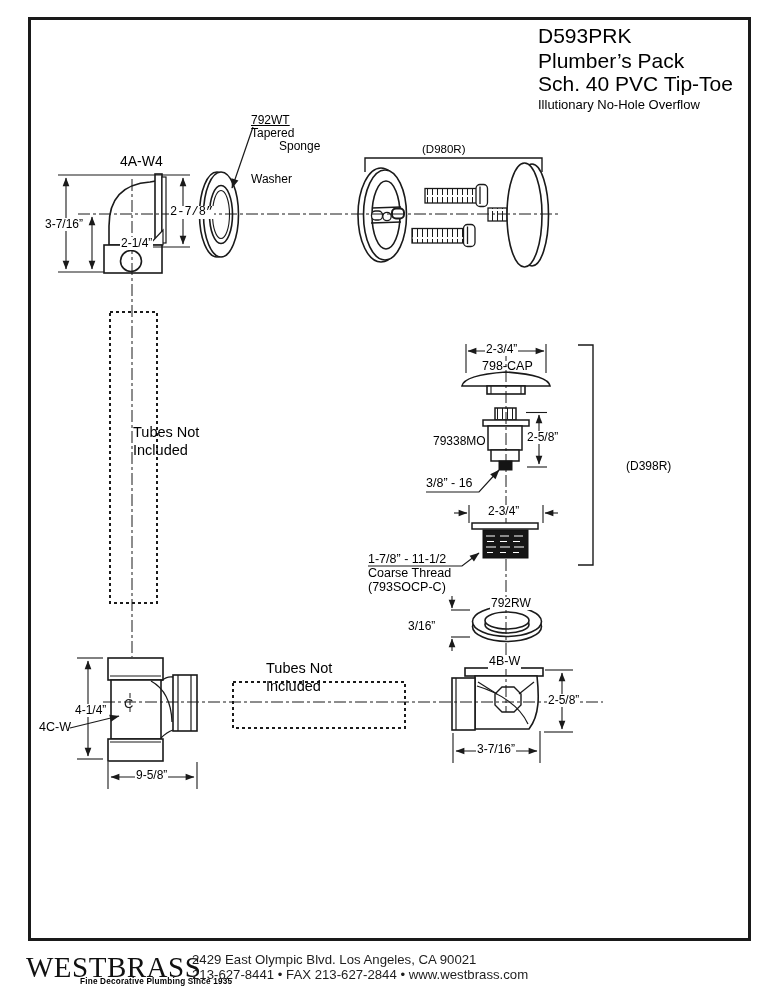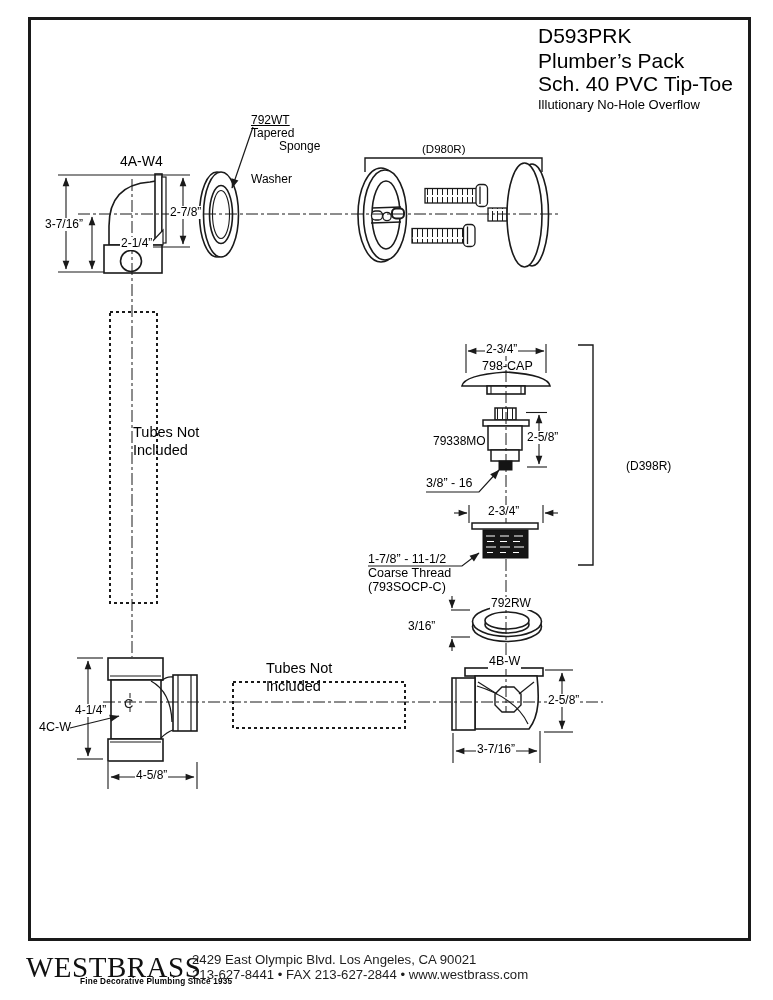--- a/index.html
+++ b/index.html
@@ -205,21 +205,21 @@
   </svg>
 
   <div class="lbl ttl" style="left:538px;top:25px;">D593PRK</div>
   <div class="lbl ttl" style="left:538px;top:50px;">Plumber’s Pack</div>
   <div class="lbl ttl" style="left:538px;top:73px;">Sch. 40 PVC Tip-Toe</div>
   <div class="lbl sub" style="left:538px;top:98px;">Illutionary No-Hole Overflow</div>
 
   <div class="lbl" style="left:120px;top:154px;font-size:14px;">4A-W4</div>
   <div class="lbl wbg" style="left:44px;top:218px;">3-7/16”</div>
   <div class="lbl wbg" style="left:76px;top:237px;margin-left:44px;">2-1/4”</div>
-  <div class="lbl wbg" style="left:169px;top:206px;">2-7/8”</div>
+  <div class="lbl wbg" style="left:169px;top:206px;font-family:Liberation Mono, monospace;">2-7/8”</div>
 
   <div class="lbl und" style="left:251px;top:114px;">792WT</div>
   <div class="lbl" style="left:251px;top:127px;">Tapered</div>
   <div class="lbl" style="left:251px;top:140px;margin-left:28px;">Sponge</div>
   <div class="lbl" style="left:251px;top:153px;margin-top:20px;">Washer</div>
 
   <div class="lbl" style="left:422px;top:143px;font-size:11.5px;">(D980R)</div>
 
   <div class="lbl wbg" style="left:485px;top:343px;">2-3/4”</div>
   <div class="lbl" style="left:482px;top:360px;font-size:12.5px;">798-CAP</div>
@@ -235,21 +235,21 @@
 
   <div class="lbl wbg" style="left:490px;top:597px;font-size:12px;">792RW</div>
   <div class="lbl wbg" style="left:407px;top:620px;">3/16”</div>
 
   <div class="lbl wbg" style="left:488px;top:655px;font-size:12.5px;">4B-W</div>
   <div class="lbl wbg" style="left:547px;top:694px;">2-5/8”</div>
   <div class="lbl wbg" style="left:476px;top:743px;">3-7/16”</div>
 
   <div class="lbl wbg" style="left:74px;top:704px;">4-1/4”</div>
   <div class="lbl" style="left:39px;top:721px;font-size:12.5px;">4C-W</div>
-  <div class="lbl wbg" style="left:135px;top:769px;">4-5/8”</div>
+  <div class="lbl wbg" style="left:135px;top:769px;">9-5/8”</div>
 
   <div class="lbl note" style="left:133px;top:425px;">Tubes Not</div>
   <div class="lbl note" style="left:133px;top:443px;">Included</div>
   <div class="lbl note" style="left:266px;top:661px;">Tubes Not</div>
   <div class="lbl note" style="left:266px;top:679px;">Included</div>
 
   <div class="lbl brand" style="left:26px;top:952px;">WESTBRASS</div>
   <div class="lbl tag" style="left:56px;top:978px;padding-left:24px;">Fine Decorative Plumbing Since 1935</div>
   <div class="lbl addr" style="left:192px;top:953px;">2429 East Olympic Blvd. Los Angeles, CA  90021</div>
   <div class="lbl addr" style="left:192px;top:968px;">213-627-8441 • FAX 213-627-2844 • www.westbrass.com</div>

